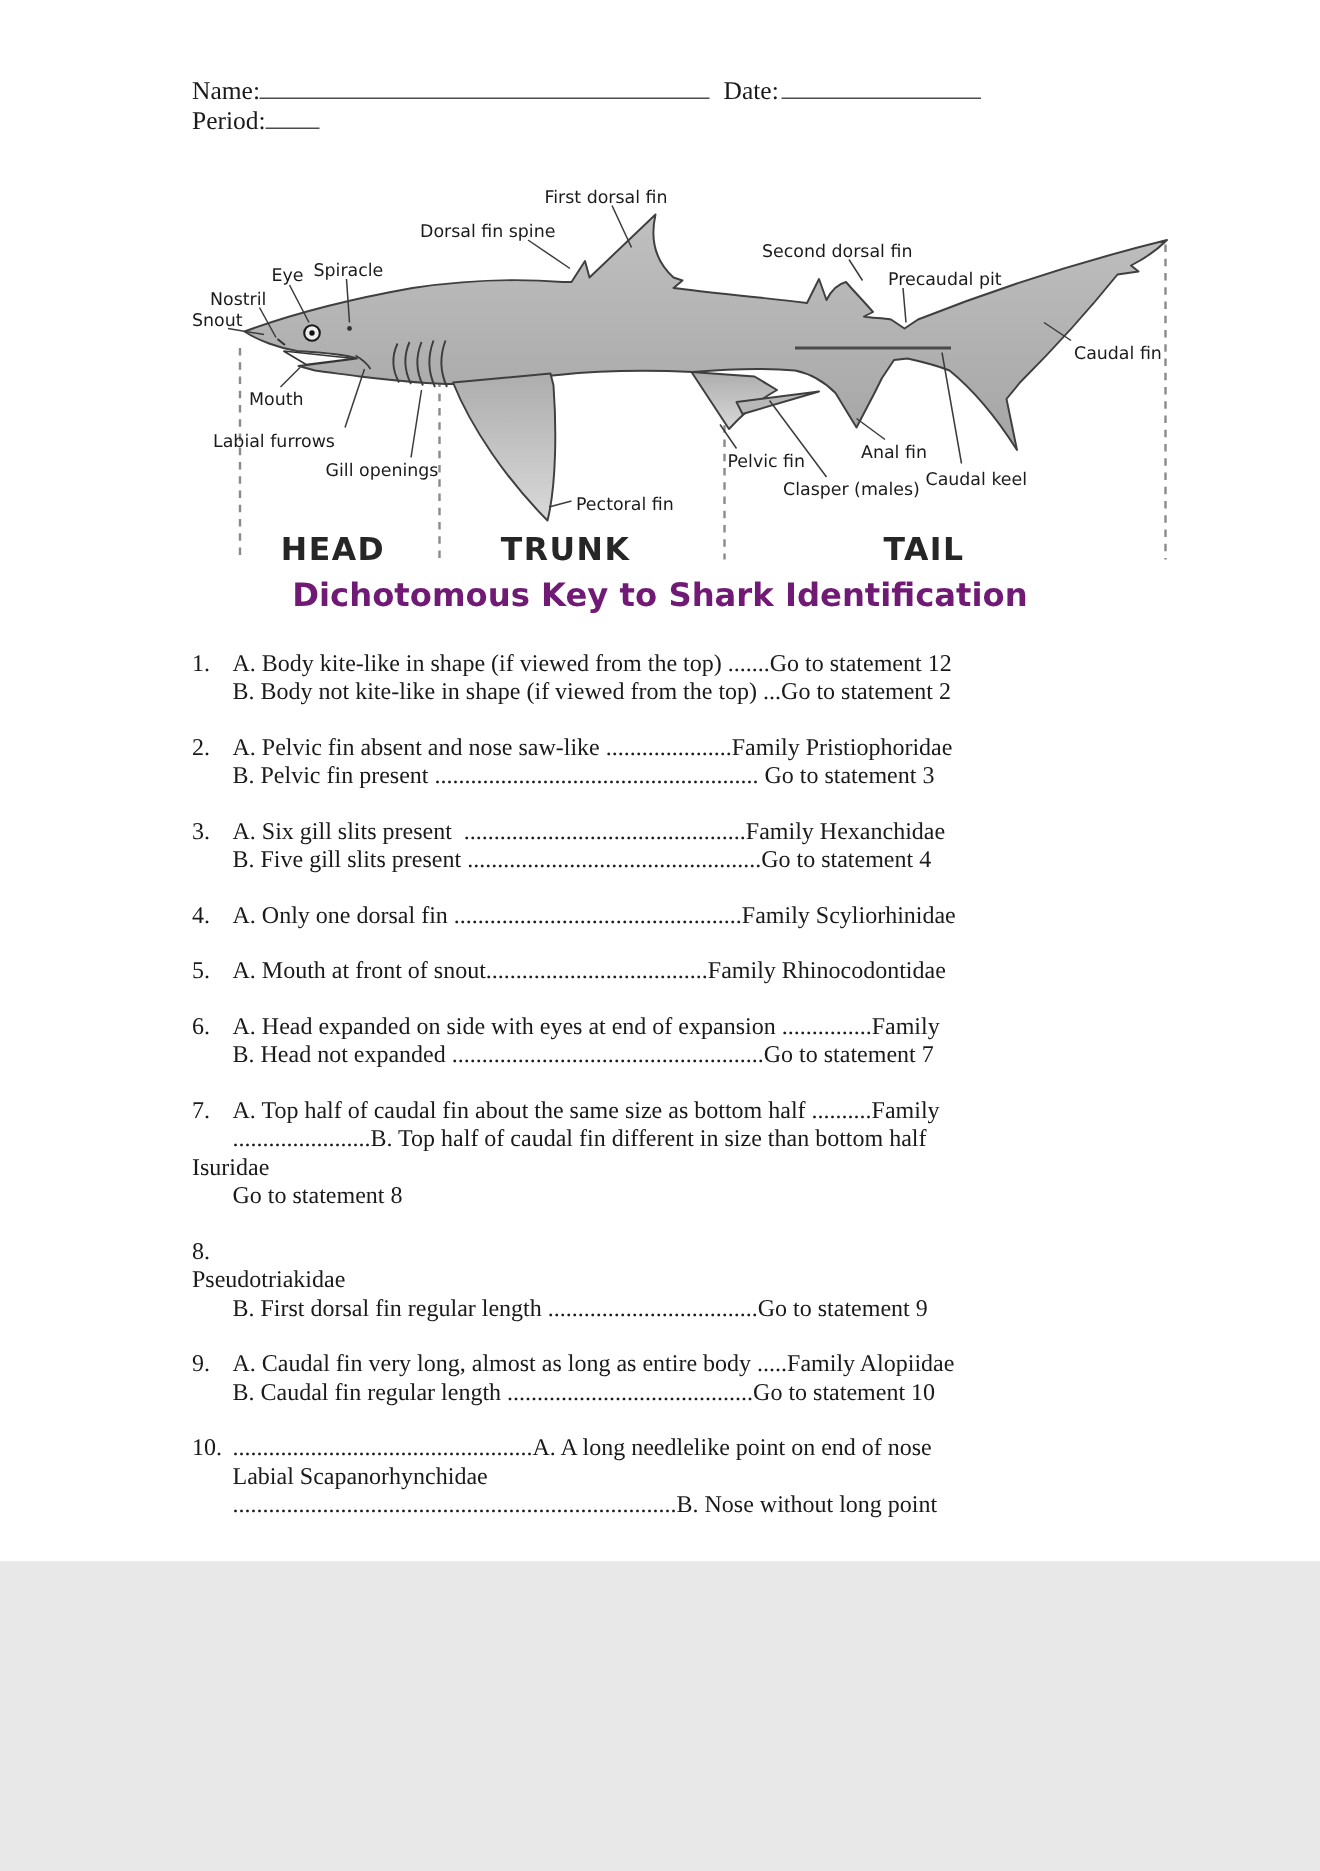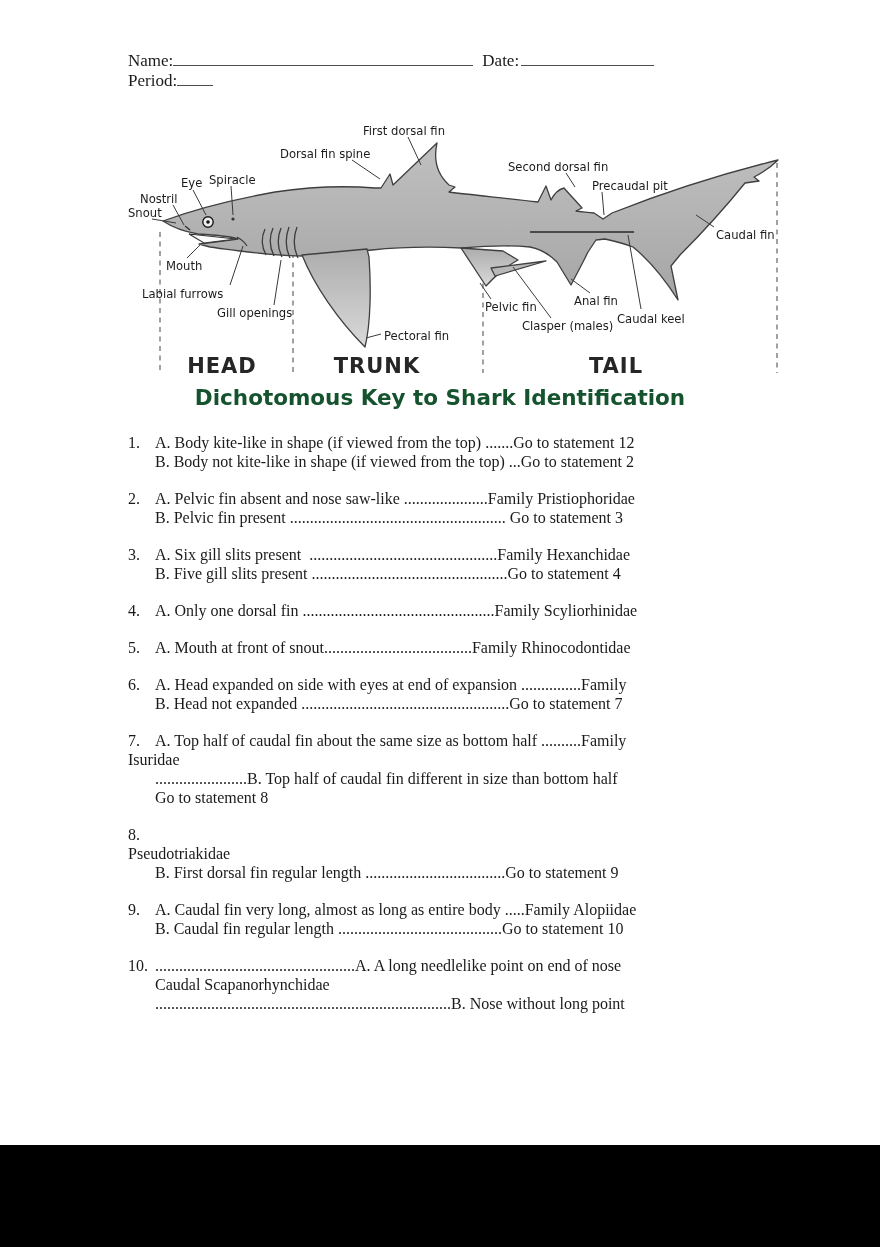--- a/index.html
+++ b/index.html
@@ -1,35 +1,35 @@
 <!DOCTYPE html>
 <html><head>
 <meta charset="utf-8">
 <style>
   html,body{margin:0;padding:0;background:#e8e8e8;}
-  .page{position:relative;width:880px;height:1247px;background:#ffffff;overflow:hidden;
+  .page{position:relative;width:880px;height:1041px;background:#ffffff;overflow:hidden;
         font-family:"Liberation Serif", serif;color:#1a1a1a;}
   
   .hdr{position:absolute;left:128px;top:50px;width:624px;font-size:17px;}
   .hdr-row{height:20px;line-height:20px;white-space:pre;}
   .blank{display:inline-block;border-bottom:1.4px solid #4d4d4d;height:15px;vertical-align:baseline;}
   .blank.name{width:300px;}
   .blank.date{width:133px;margin-left:2px;}
   .blank.period{width:36px;}
   .hdr-gap{display:inline-block;width:9px;}
   
   .diagram{position:absolute;left:0;top:115px;width:880px;height:263px;}
   .dg-label{font-family:"DejaVu Sans", sans-serif;font-size:11.6px;fill:#1b1b1b;}
   .dg-section{font-family:"DejaVu Sans", sans-serif;font-size:21px;font-weight:600;fill:#262626;letter-spacing:1px;}
   .leader{stroke:#3a3a3a;stroke-width:1;fill:none;}
   .dash{stroke:#8a8a8a;stroke-width:1.6;stroke-dasharray:5 4.5;fill:none;}
   .outline{stroke:#3f3f3f;stroke-width:1.3;stroke-linejoin:round;}
   
   .title{position:absolute;left:0;top:385px;width:880px;text-align:center;
-         font-family:"DejaVu Sans", sans-serif;font-weight:700;font-size:21.5px;color:#14532d;}
+         font-family:"DejaVu Sans", sans-serif;font-weight:700;font-size:21.5px;color:#701a75;}
   
   .key{position:absolute;left:128px;top:433px;width:640px;font-size:16px;}
   .item{position:relative;padding-left:27px;margin-bottom:18px;}
   .num{position:absolute;left:0;top:0;white-space:pre;}
   .line{height:19px;line-height:19px;white-space:pre;}
   .line.flush{margin-left:-27px;}
   
   .blackbar{position:absolute;left:0;top:1145px;width:880px;height:102px;background:#000;}
 </style>
 </head>
@@ -186,39 +186,39 @@
       <div class="line"><span class="num">5.</span><span>A. Mouth at front of snout.....................................Family Rhinocodontidae</span></div>
     </div>
 
     <div class="item">
       <div class="line"><span class="num">6.</span><span>A. Head expanded on side with eyes at end of expansion ...............Family</span></div>
       <div class="line">B. Head not expanded ....................................................Go to statement 7</div>
     </div>
 
     <div class="item">
       <div class="line"><span class="num">7.</span><span>A. Top half of caudal fin about the same size as bottom half ..........Family</span></div>
+      <div class="line">.......................B. Top half of caudal fin different in size than bottom half</div>
       <div class="line flush">Isuridae</div>
-      <div class="line">.......................B. Top half of caudal fin different in size than bottom half</div>
       <div class="line">Go to statement 8</div>
     </div>
 
     <div class="item">
       <div class="line"><span class="num">8.</span></div>
       <div class="line flush">Pseudotriakidae</div>
       <div class="line">B. First dorsal fin regular length ...................................Go to statement 9</div>
     </div>
 
     <div class="item">
       <div class="line"><span class="num">9.</span><span>A. Caudal fin very long, almost as long as entire body .....Family Alopiidae</span></div>
       <div class="line">B. Caudal fin regular length .........................................Go to statement 10</div>
     </div>
 
     <div class="item">
       <div class="line"><span class="num">10.</span><span>..................................................A. A long needlelike point on end of nose</span></div>
-      <div class="line">Caudal Scapanorhynchidae</div>
+      <div class="line">Labial Scapanorhynchidae</div>
       <div class="line">..........................................................................B. Nose without long point</div>
     </div>
 
   </div>
 
   <div class="blackbar"></div>
 
 </div>
 
 </body></html>

